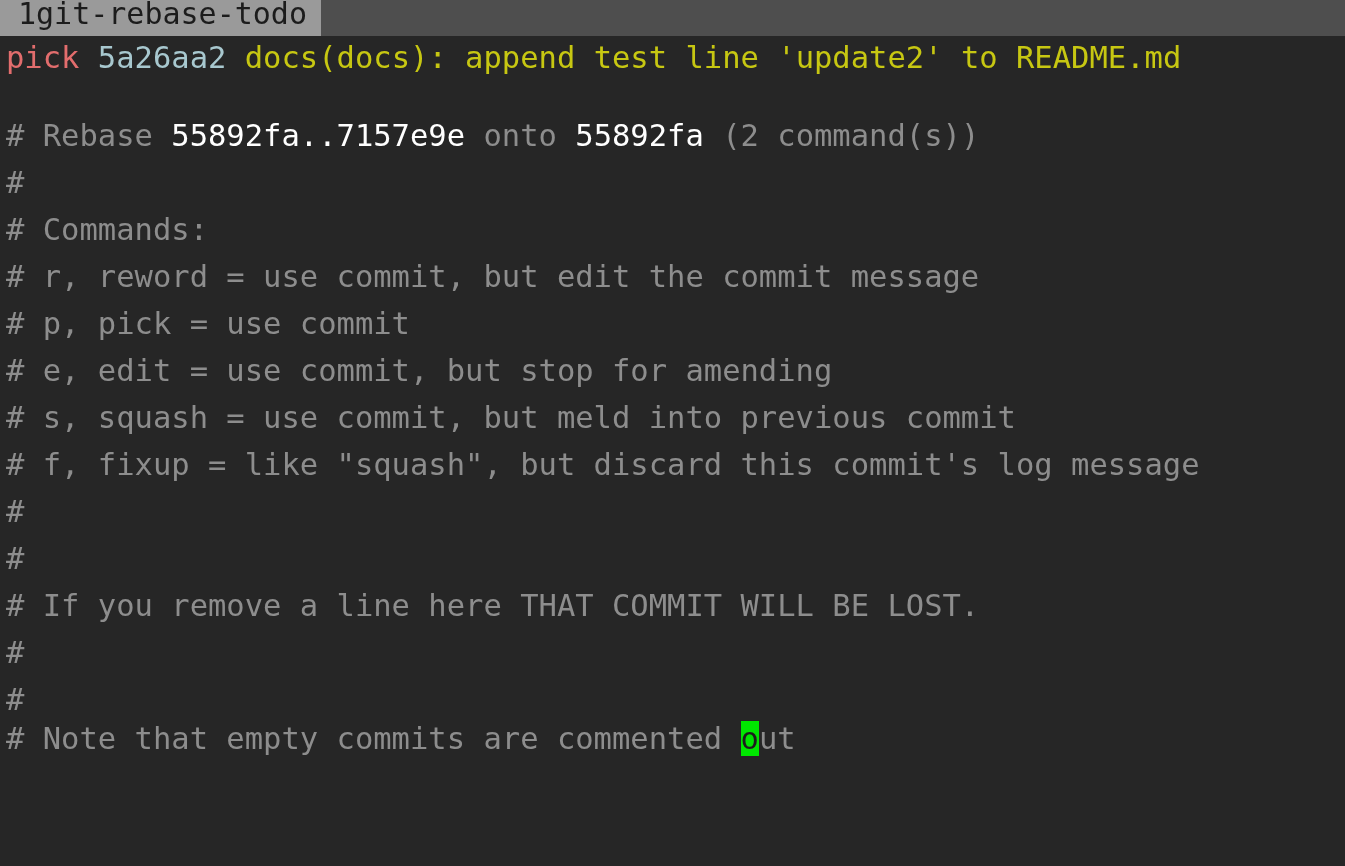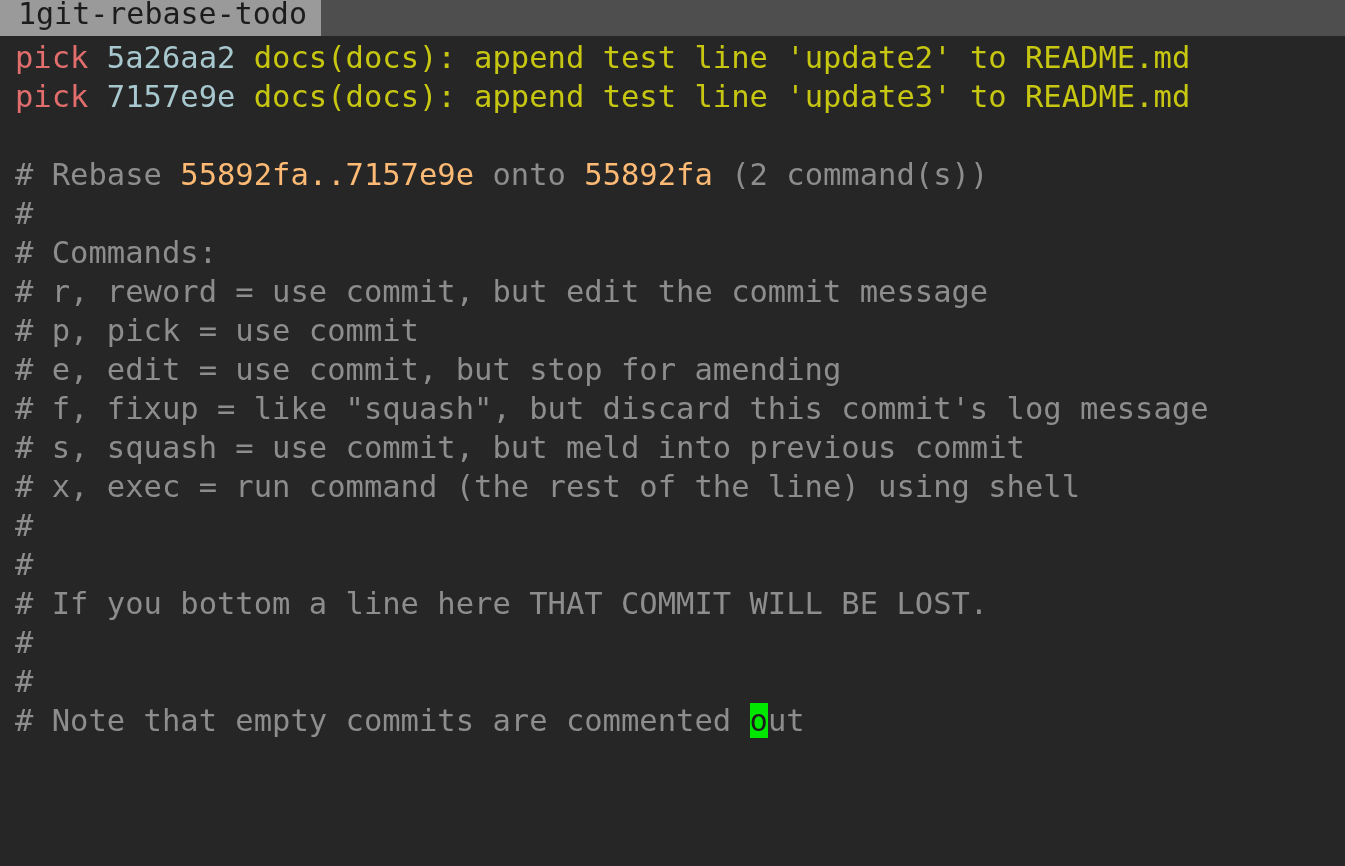--- a/index.html
+++ b/index.html
@@ -58,30 +58,30 @@
     padding: 0;
     overflow: hidden;
   }
   .line {
     height: 39px;
     line-height: 39px;
     font-size: 30.5px;
     white-space: pre;
     letter-spacing: 0px;
     font-family: "DejaVu Sans Mono", "Liberation Mono", monospace;
-    padding-left: 15px;
+    padding-left: 6px;
   }
   .line:first-child { margin-top: 2px; }
 
   
   .cmd     { color: #e26d6d; }
   .hash    { color: #a8c8cf; }
   .msg     { color: #c7c712; }
-  .comment { color: #8d8d8d; }
-  .chash   { color: #fdba74; margin-top: 37px; }
+  .comment { color: #8d8d8d; margin-top: 8px; }
+  .chash   { color: #ffffff; margin-top: 37px; }
 
   
   .cursor {
     background: #00e800;
     color: #1c1c1c;
   }
 </style>
 </head>
 <body>
 
@@ -89,36 +89,34 @@
 
   <div class="tabline">
     <div class="tab">1git-rebase-todo</div>
     <div class="tabfill"></div>
   </div>
 
   <div class="buffer">
 
     <div class="line"><span class="cmd">pick</span><span> </span><span class="hash">5a26aa2</span><span> </span><span class="msg">docs(docs): append test line 'update2' to README.md</span></div>
 
-    <div class="line"><span class="cmd">pick</span><span> </span><span class="hash">7157e9e</span><span> </span><span class="msg">docs(docs): append test line 'update3' to README.md</span></div>
 
     <div class="line"></div>
 
     <div class="line"><span class="comment"># Rebase </span><span class="chash">55892fa..7157e9e</span><span class="comment"> onto </span><span class="chash">55892fa</span><span class="comment"> (2 command(s))</span></div>
 
     <div class="line comment">#</div>
     <div class="line comment"># Commands:</div>
     <div class="line comment"># r, reword = use commit, but edit the commit message</div>
     <div class="line comment"># p, pick = use commit</div>
     <div class="line comment"># e, edit = use commit, but stop for amending</div>
+    <div class="line comment"># s, squash = use commit, but meld into previous commit</div>
     <div class="line comment"># f, fixup = like "squash", but discard this commit's log message</div>
-    <div class="line comment"># s, squash = use commit, but meld into previous commit</div>
-    <div class="line comment"># x, exec = run command (the rest of the line) using shell</div>
     <div class="line comment">#</div>
     <div class="line comment">#</div>
-    <div class="line comment"># If you bottom a line here THAT COMMIT WILL BE LOST.</div>
+    <div class="line comment"># If you remove a line here THAT COMMIT WILL BE LOST.</div>
     <div class="line comment">#</div>
     <div class="line comment">#</div>
 
     <div class="line"><span class="comment"># Note that empty commits are commented </span><span class="cursor">o</span><span class="comment">ut</span></div>
 
   </div>
 </div>
 
 </body></html>

